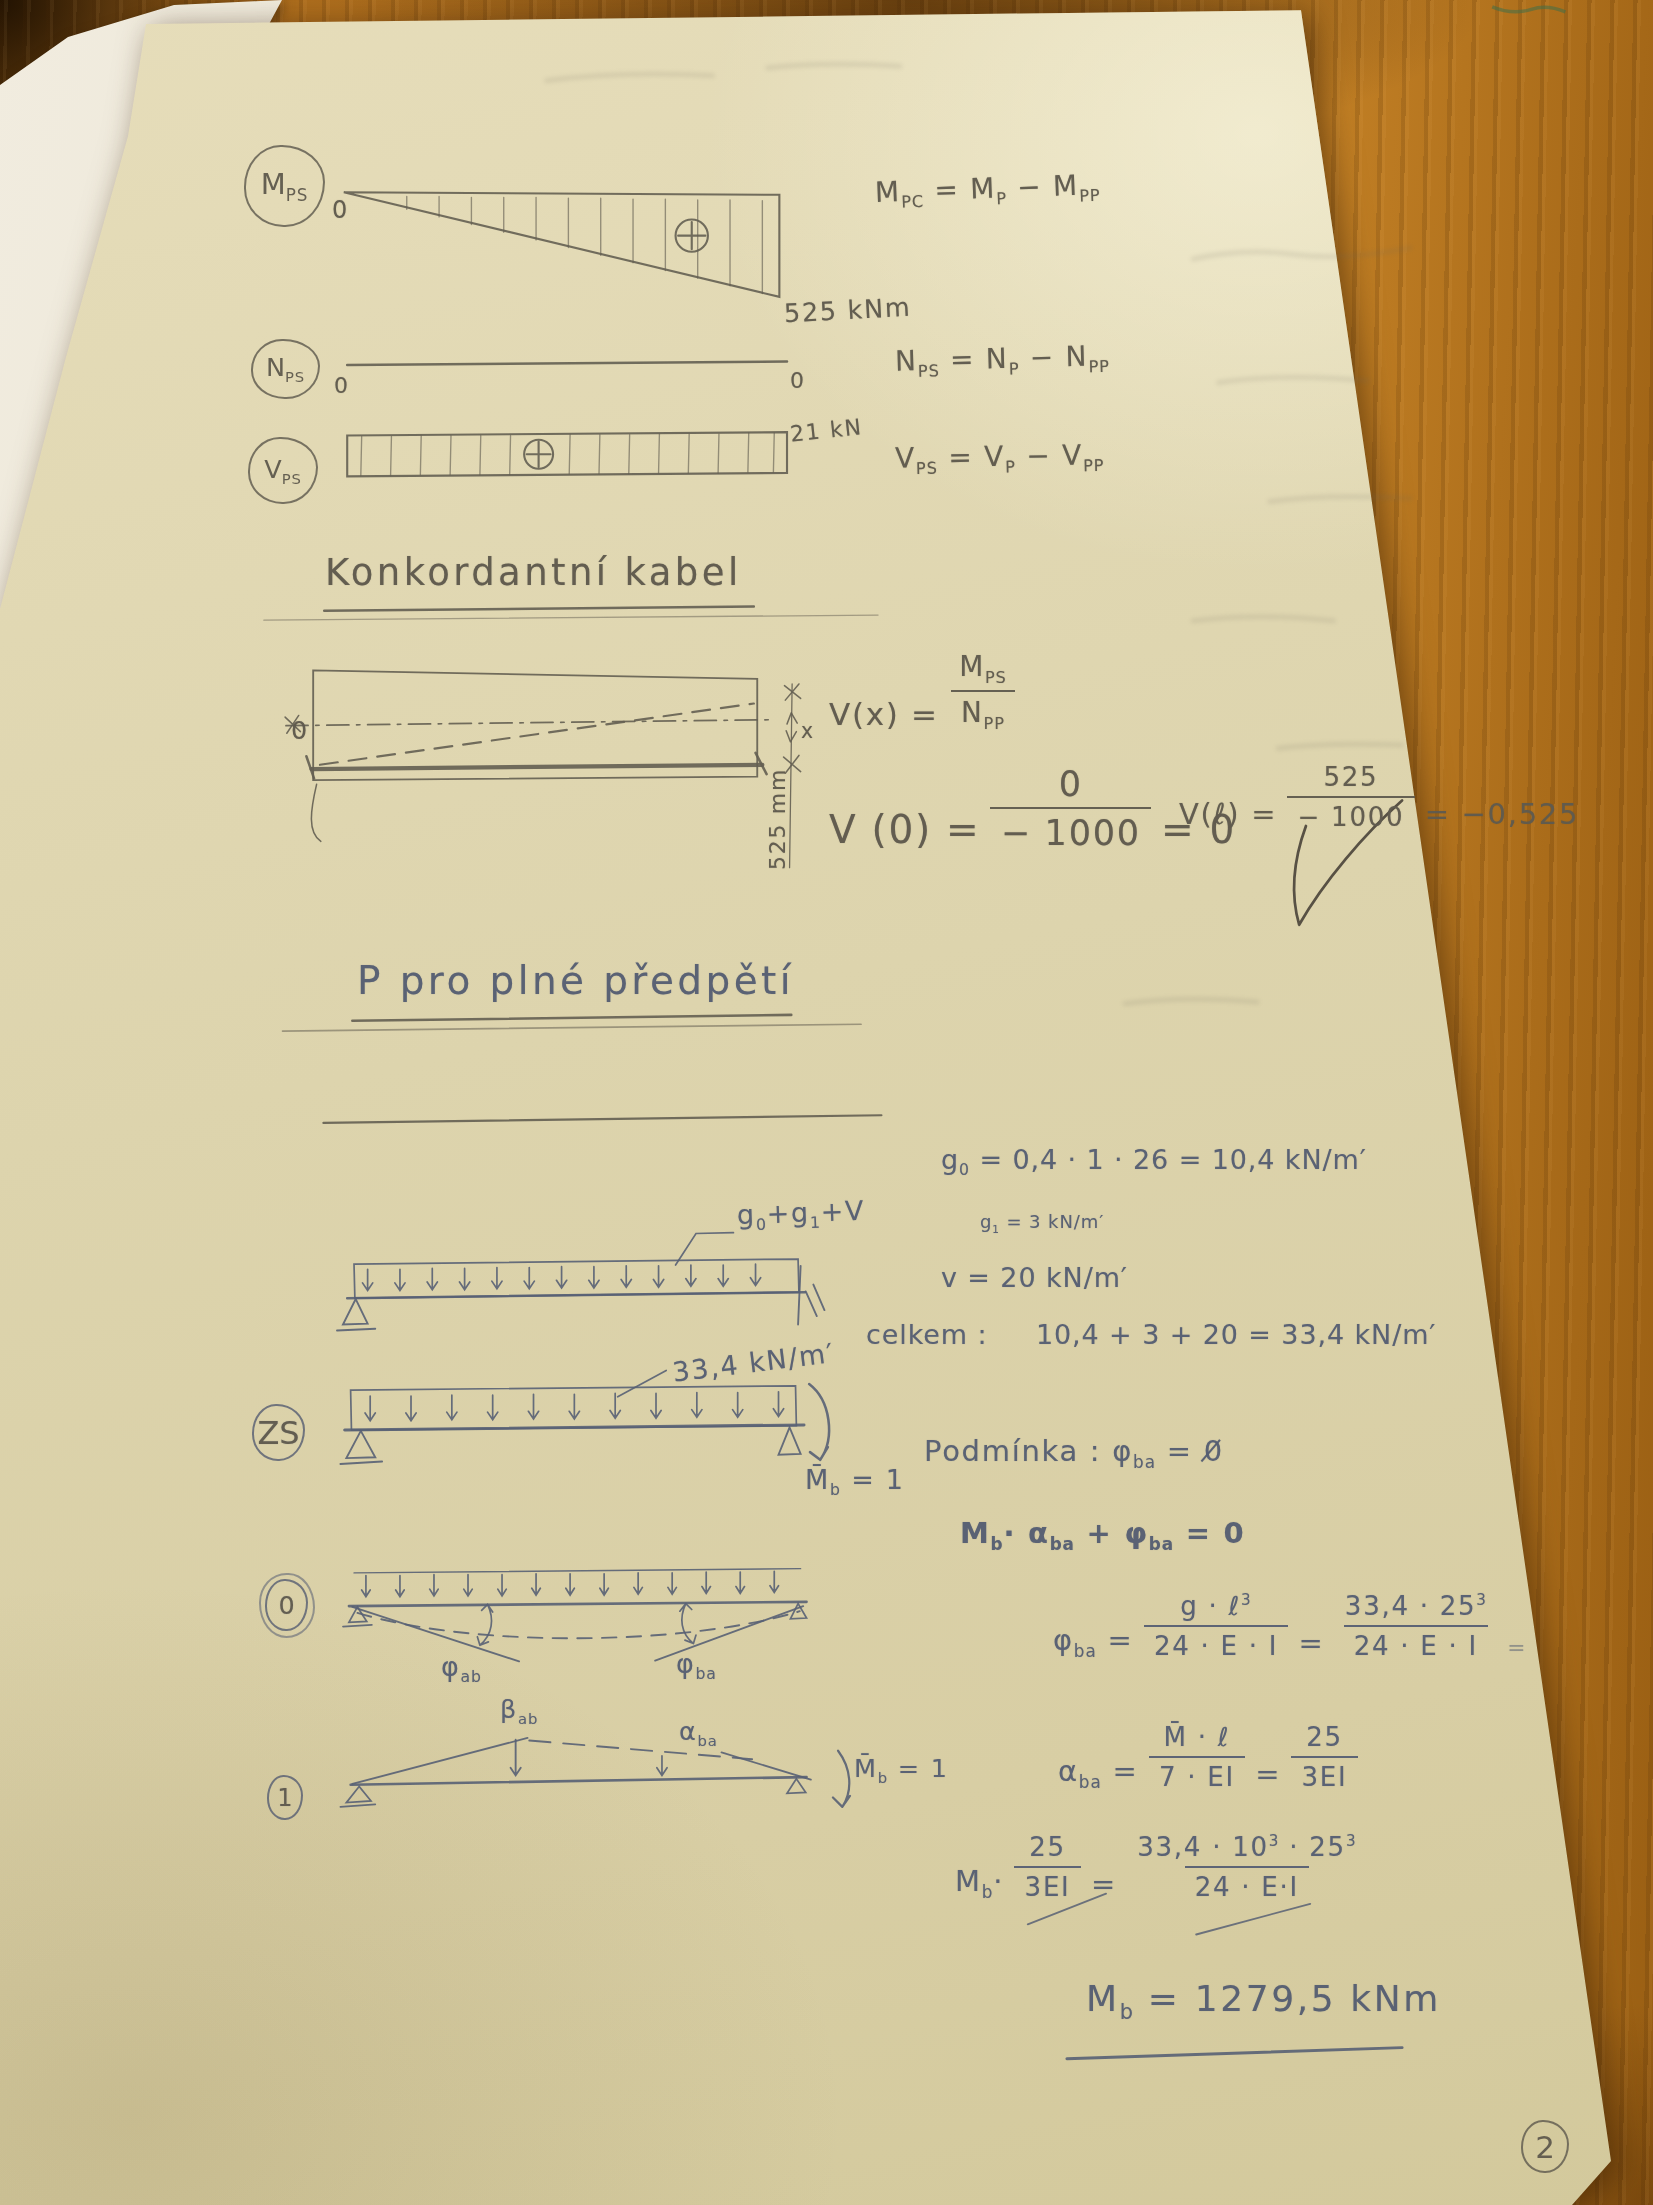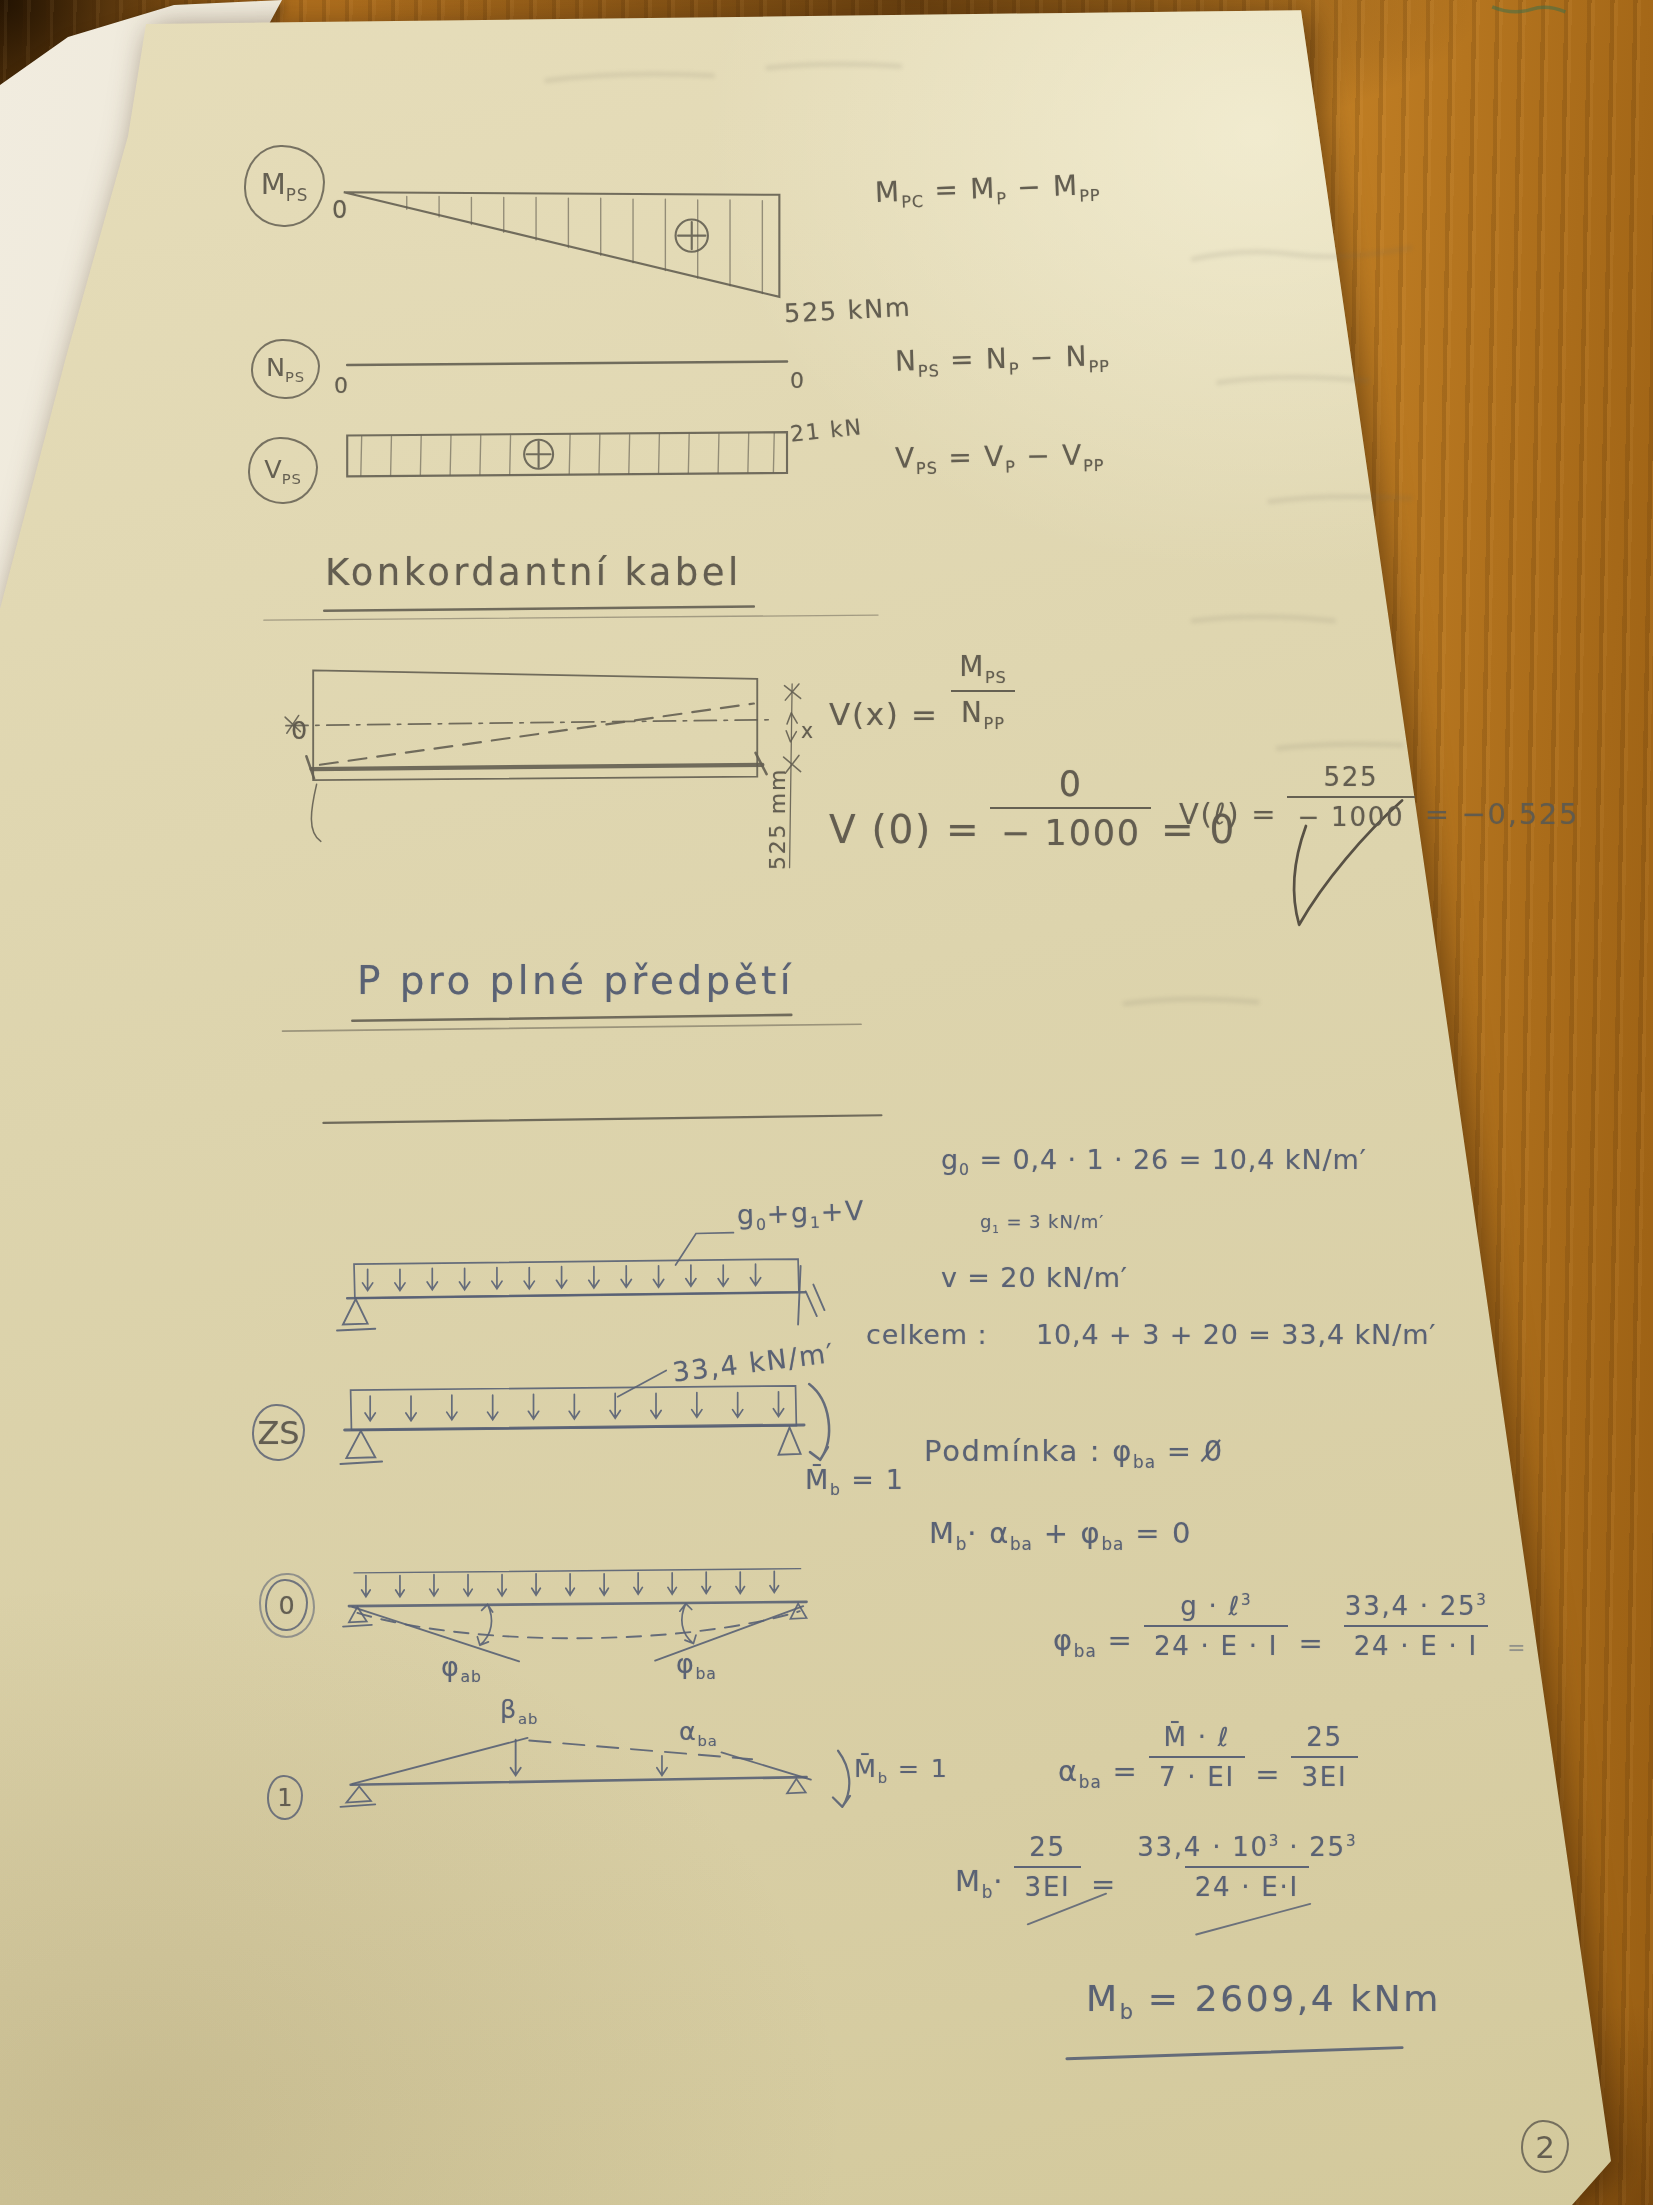--- a/index.html
+++ b/index.html
@@ -239,21 +239,21 @@
     </div>
 
     <div class="t blue" style="left:737px;top:1198px;font-size:27px;transform:rotate(-2deg);"><span>g</span><sub>0</sub><span>+</span><span>g</span><sub>1</sub><span>+V</span></div>
     <div class="badge blue" style="left:252px;top:1404px;width:49px;height:53px;font-size:32px;">
       <span>ZS</span>
       </div>
     <div class="t blue" style="left:672px;top:1348px;font-size:27px;transform:rotate(-7deg);">33,4 kN/m′</div>
     <div class="t blue" style="left:805px;top:1465px;font-size:27px;"><span>M̄</span><sub>b</sub><span> = 1</span></div>
 
     <div class="t blue" style="left:924px;top:1436px;font-size:29px;"><span>Podmínka :   </span><span>φ</span><sub>ba</sub><span> = 0̸</span></div>
-    <div class="t blue" style="left:929px;top:1518px;font-size:29px;"><span>M</span><sub>b</sub><span>· </span><span>α</span><sub>ba</sub><span> + </span><span>φ</span><sub>ba</sub><span> = 0</span></div>
+    <div class="t blue" style="left:960px;top:1518px;font-size:29px;font-weight:bold;"><span>M</span><sub>b</sub><span>· </span><span>α</span><sub>ba</sub><span> + </span><span>φ</span><sub>ba</sub><span> = 0</span></div>
 
     <div class="t blue eq" style="left:1053px;top:1593px;font-size:29px;">
       <span><span>φ</span><sub>ba</sub><span> =</span></span>
       <span class="frac">
         <span class="num"><span>g · ℓ</span><sup>3</sup></span>
         <span class="den"><span>24 · E · I</span></span>
       </span>
       <span>=</span>
       <span class="frac">
         <span class="num"><span>33,4 · 25</span><sup>3</sup></span>
@@ -281,21 +281,21 @@
         <span class="num"><span>25</span></span>
         <span class="den"><span>3EI</span></span>
       </span>
       <span>=</span>
       <span class="frac">
         <span class="num"><span>33,4 · 10</span><sup>3</sup><span> · 25</span><sup>3</sup></span>
         <span class="den"><span>24 · E·I</span></span>
       </span>
     </div>
 
-    <div class="t blue" style="left:1086px;top:1979px;font-size:36px;letter-spacing:2.6px;"><span>M</span><sub>b</sub><span> = 2609,4 kNm</span></div>
+    <div class="t blue" style="left:1086px;top:1979px;font-size:36px;letter-spacing:2.6px;"><span>M</span><sub>b</sub><span> = 1279,5 kNm</span></div>
 
     <div class="badge blue double" style="left:265px;top:1579px;width:39px;height:48px;font-size:25.5px;">
       <span>0</span>
       </div>
     <div class="t blue" style="left:441px;top:1652px;font-size:27px;"><span>φ</span><sub>ab</sub></div>
     <div class="t blue" style="left:676px;top:1649px;font-size:27px;"><span>φ</span><sub>ba</sub></div>
 
     <div class="badge blue" style="left:267px;top:1775px;width:32px;height:41px;font-size:24px;">
       <span>1</span>
       </div>

